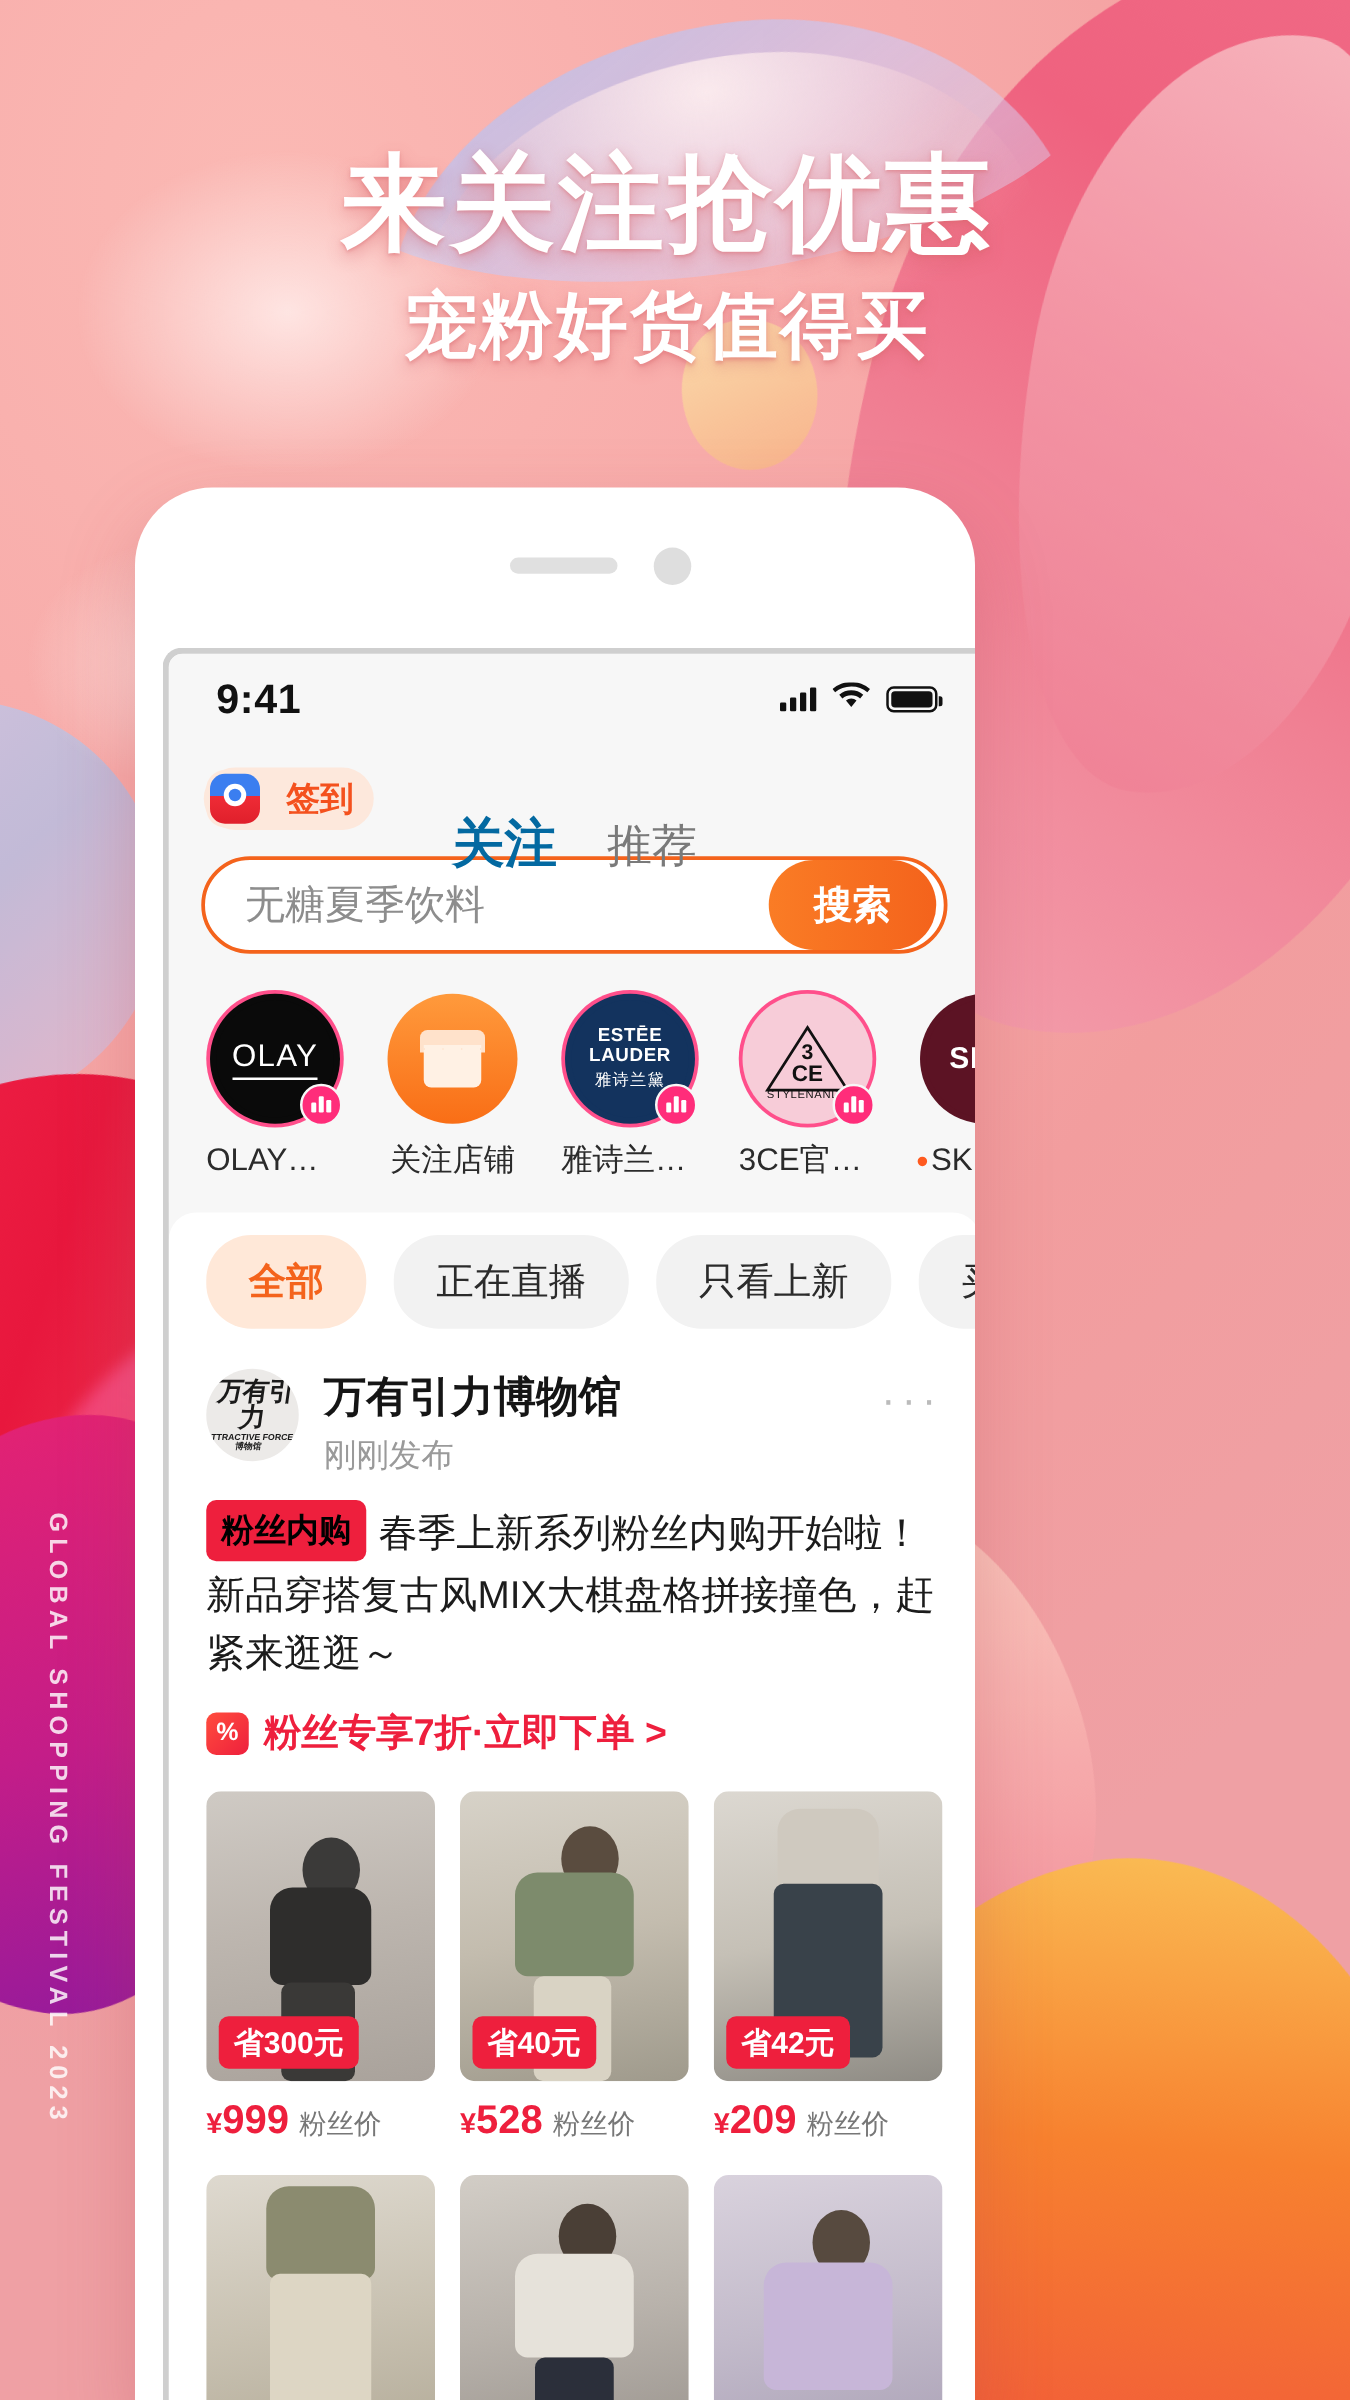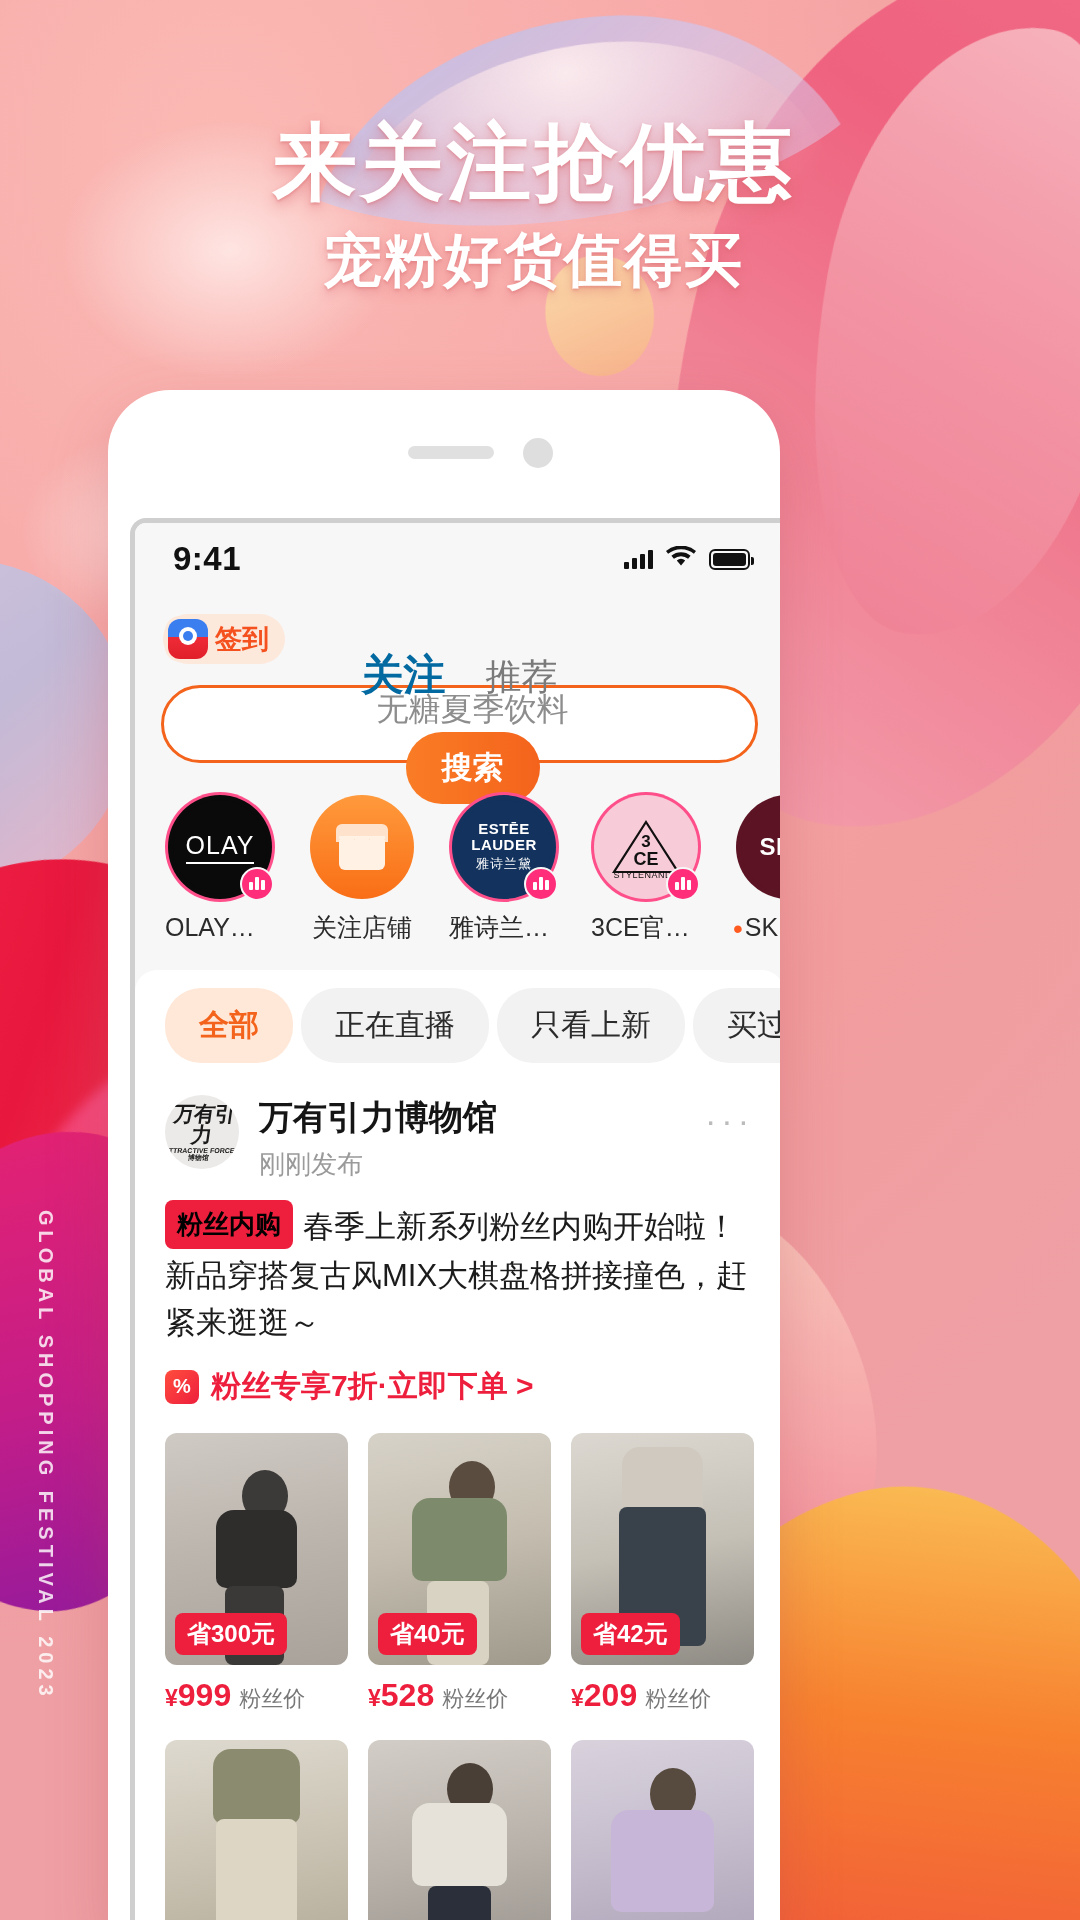--- a/index.html
+++ b/index.html
@@ -187,21 +187,21 @@
     background:#111; border-radius:0 2px 2px 0;
   }
   .batt b { display:block; height:100%; background:#111; border-radius:3px; }
 
   
   .nav {
     display:flex; align-items:center; padding:10px 28px 6px 28px; background:#f7f7f7;
     position:relative; height:84px;
   }
   .signin {
-    display:flex; align-items:center; gap:7px;
+    display:flex; align-items:center; gap:21px;
     background:#fde8dc; border-radius:30px; padding:5px 16px 5px 5px;
   }
   .signin-ico {
     width:40px; height:40px; border-radius:12px;
     background:linear-gradient(180deg,#3b7ef0 0%, #3b7ef0 44%, #ef2c36 44%, #e01f2b 100%);
     position:relative; overflow:hidden;
     box-shadow:0 0 0 3px #fde8dc;
   }
   .signin-ico::after{
     content:""; position:absolute; left:11px; top:8px; width:18px; height:18px;
@@ -220,21 +220,21 @@
   }
   .tabs > * { pointer-events:auto; }
   .tab-active { font-size:42px; font-weight:700; color:#0369a1;margin-top:40px; }
   .tab-idle { font-size:36px; color:#7a7a7a; }
 
   
   .searchwrap { padding:6px 26px 16px 26px; background:#f7f7f7; }
   .searchbar {
     height:78px; border:3px solid #f4631c; border-radius:44px;
     background:#fff; display:flex; align-items:center; justify-content:space-between;
-    padding-left:32px; padding-right:6px;flex-direction:column;
+    padding-left:32px; padding-right:6px;
   }
   .search-input { font-size:32px; color:#8d8d8d; }
   .search-btn {
     background:linear-gradient(90deg,#fa7c25,#f4631c);
     color:#fff; font-size:31px; font-weight:600;
     border-radius:40px; padding:15px 36px;
   }
 
   
   .brands {
@@ -304,21 +304,21 @@
   }
   .ce-tri svg{position:absolute;inset:0;}
   .ce-num{font-size:17px;color:#111;font-weight:600;line-height:1;margin-top:6px;}
   .ce-ce{font-size:18px;color:#111;font-weight:600;line-height:1;}
   .ce-sty{font-size:9px;color:#111;letter-spacing:.5px;position:absolute;bottom:-4px;width:100%;text-align:center;}
   .sk-av{background:#5c1324;}
   .sk-t{font-size:24px;font-weight:600;letter-spacing:.5px;}
 
   
   .feed { background:#fff; border-radius:22px 22px 0 0; margin-top:8px; padding-top:18px; }
-  .chips { display:flex; gap:8px; padding:0 0 6px 30px; overflow:hidden; }
+  .chips { display:flex; gap:22px; padding:0 0 6px 30px; overflow:hidden; }
   .chip {
     flex:0 0 auto; background:#f2f2f2; color:#2b2b2b;
     font-size:30px; border-radius:36px; padding:17px 34px; white-space:nowrap;
   }
   .chip.on { background:#ffe8d8; color:#f4631c; font-weight:600; }
 
   
   .post { padding:26px 30px 0 30px; }
   .post-head { display:flex; align-items:flex-start; gap:20px; }
   .post-av {

